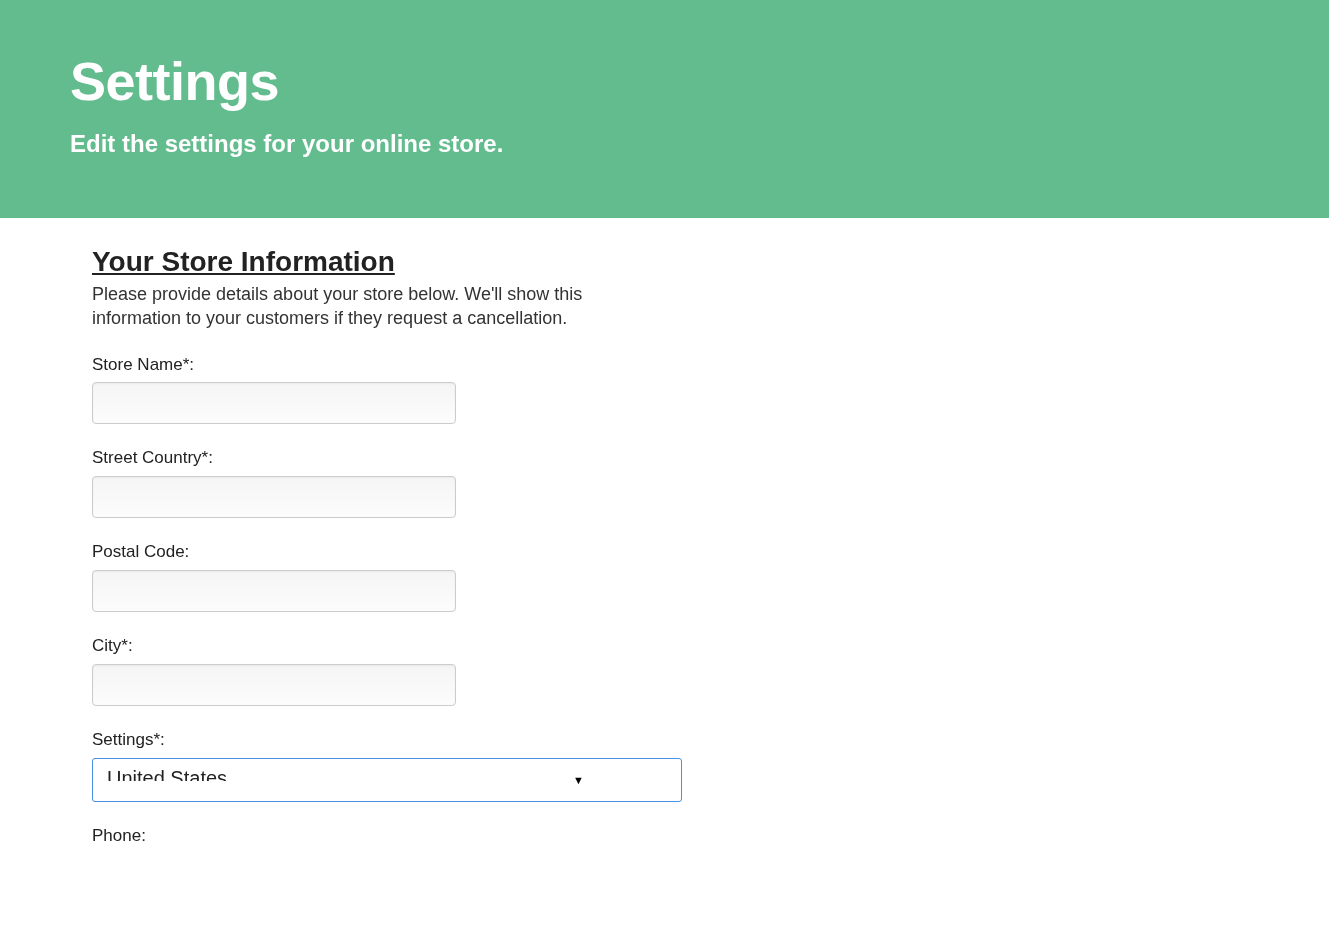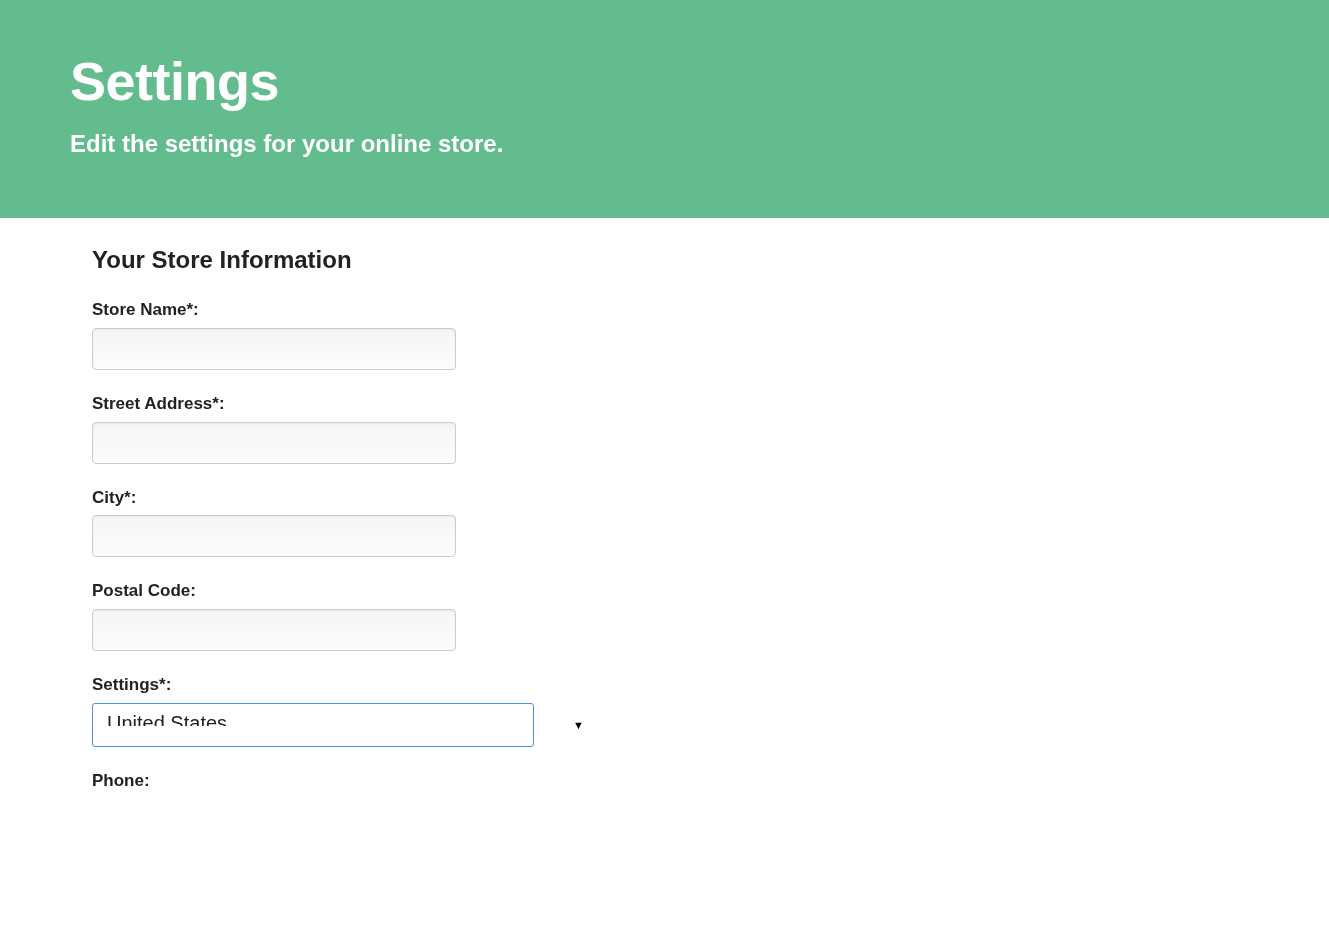--- a/index.html
+++ b/index.html
@@ -28,56 +28,57 @@
       font-size: 24px;
       font-weight: 700;
       font-family: 'Segoe UI', Arial, sans-serif;
       color: #ffffff;
     }
     .content {
       padding: 28px 0 0 92px;
       max-width: 720px;
     }
     .section-title {
-      font-size: 24px;
+      font-size: 28px;
       font-weight: 700;
       color: #222;
-      margin-bottom: 24px;
+      margin-bottom: 4px;
+      text-decoration: underline;
     }
     .section-description {
       font-size: 18px;
       color: #333;
       line-height: 1.35;
       margin-bottom: 22px;
       max-width: 520px;
     }
     .form-group {
       margin-bottom: 22px;
     }
     .form-label {
       display: block;
       font-size: 17px;
-      font-weight: 700;
+      font-weight: 400;
       color: #222;
       margin-bottom: 6px;
       max-width: 140px;
       line-height: 1.4;
     }
     .form-input {
       width: 364px;
       height: 42px;
       border: 1px solid #ccc;
       border-radius: 4px;
       background: linear-gradient(to bottom, #f5f5f5 0%, #fcfcfc 100%);
       padding: 8px 10px;
       font-size: 16px;
       box-shadow: inset 0 1px 2px rgba(0,0,0,0.05);
     }
     .form-select {
-      width: 442px;
+      width: 590px;
       height: 44px;
       border: 1px solid #4a90e2;
       border-radius: 3px;
       background: #ffffff;
       padding: 8px 30px 20px 14px;
       font-size: 20px;
       color: #222;
       appearance: none;
       -webkit-appearance: none;
       position: relative;
@@ -99,38 +100,39 @@
 </head>
 <body>
 
 <div class="header-banner">
   <h1 class="page-title">Settings</h1>
   <p class="page-subtitle">Edit the settings for your online store.</p>
 </div>
 
 <div class="content">
   <h2 class="section-title">Your Store Information</h2>
+  <p class="section-description">Please provide details about your store below. We'll show this information to your customers if they request a cancellation.</p>
 
   <div class="form-group">
     <label class="form-label">Store Name*:</label>
     <input type="text" class="form-input" value="" style="">
   </div>
 
   <div class="form-group">
-    <label class="form-label">Street Address*:</label>
+    <label class="form-label">Street Country*:</label>
+    <input type="text" class="form-input" value="" style="">
+  </div>
+
+  <div class="form-group">
+    <label class="form-label">Postal Code:</label>
     <input type="text" class="form-input" value="" style="">
   </div>
 
   <div class="form-group">
     <label class="form-label">City*:</label>
-    <input type="text" class="form-input" value="" style="">
-  </div>
-
-  <div class="form-group">
-    <label class="form-label">Postal Code:</label>
     <input type="text" class="form-input" value="" style="">
   </div>
 
 
   <div class="form-group">
     <label class="form-label">Settings*:</label>
     <div class="select-wrapper">
       <select class="form-select">
         <option>United States</option>
       </select>

